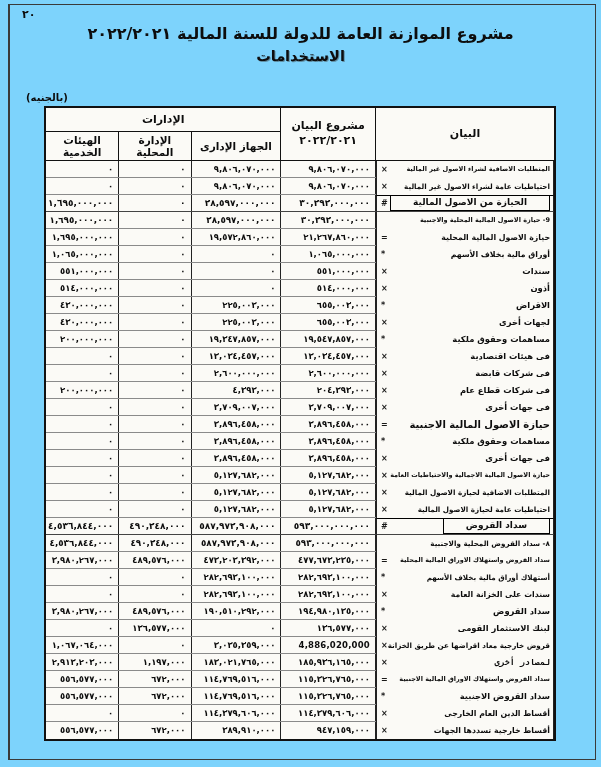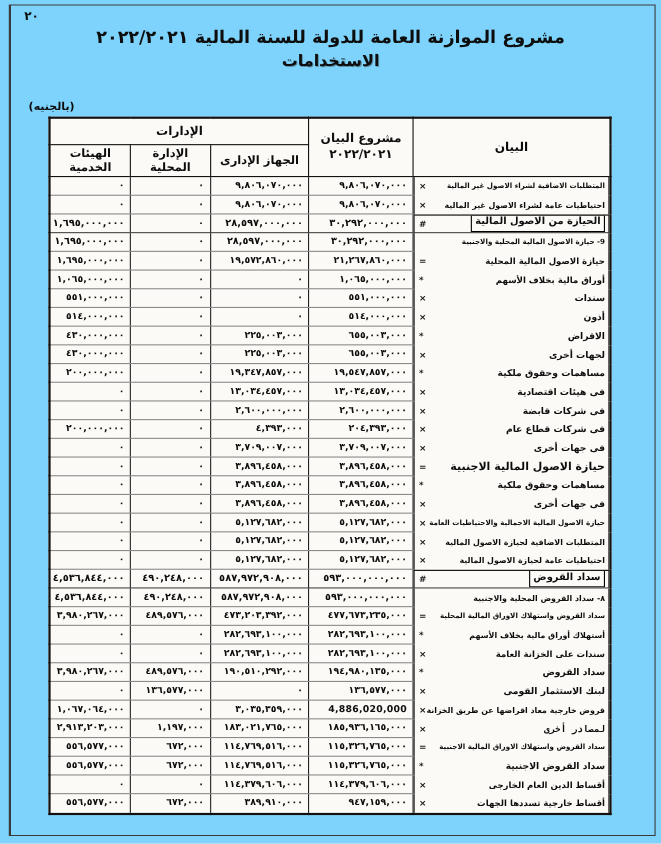--- a/index.html
+++ b/index.html
@@ -89,21 +89,21 @@
     display:flex;
     justify-content:space-between;
     align-items:center;
     height:17px;
     padding:0 3px;
     border-top:none; border-bottom:none;
   }
   .marker { font-size:8px; opacity:0.95; padding-left:1px; }
   .lbl.sec {
     border:1.5px solid #000;
-    padding:0 3px;
+    padding:0 22px;
     line-height:1.5;
   }
   tr.r-section td { font-size:9.5px; border-top:1.5px solid #000; border-bottom:1px solid #444; }
   tr.r-section td.num { font-size:9px; }
   tr.r-chapter td.num { font-size:8.8px; }
 </style>
 </head>
 <body>
 
 <div class="page">

